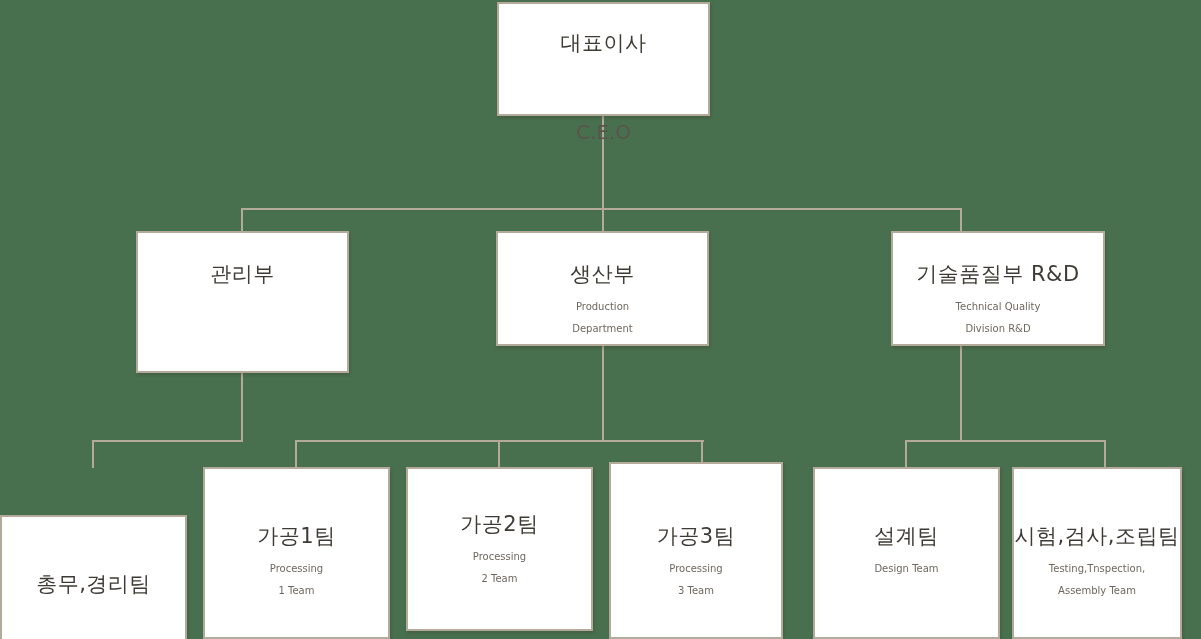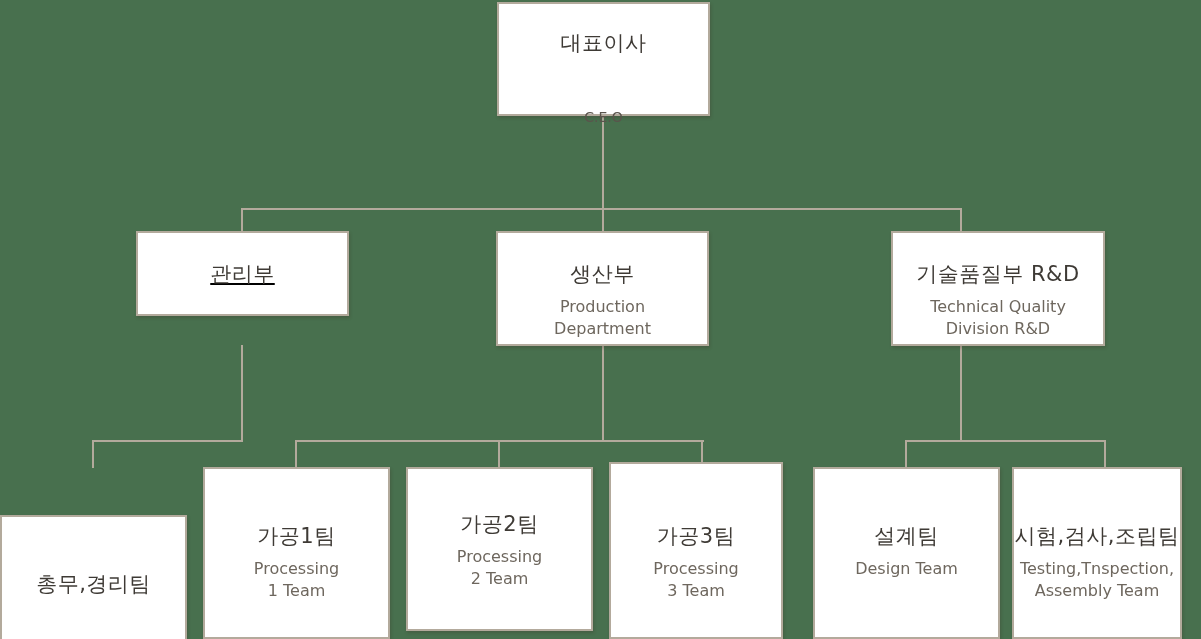--- a/index.html
+++ b/index.html
@@ -32,43 +32,43 @@
   }
   .box .title {
     font-size: 21px;
     line-height: 30px;
     font-weight: 500;
     color: var(--title-text);
     letter-spacing: 0.5px;
     white-space: nowrap;
   }
   .box .subtitle {
-    font-size: 16px;
+    font-size: 10px;
     line-height: 22px;
     color: var(--subtitle-text);
     white-space: pre-line;
     margin-top: 7px;
     min-height: 22px;
   }
   .box .subtitle.ceo {
-    font-size: 14px;
+    font-size: 20px;
     line-height: 24px;
     color: var(--ceo-subtitle-text);
-    margin-top: 11px;
+    margin-top: 26px;
   }
   .line {
     position: absolute;
     background: var(--connector);
   }
   .vline { width: 2px; }
   .hline { height: 2px; }
 
   
   #box-ceo    { left: 497px; top: 2px;   width: 213px; height: 114px; padding-top: 24px; gap: 36px; }
-  #box-mgmt   { left: 136px; top: 231px; width: 213px; height: 85px; padding-top: 26px; text-decoration: underline; }
+  #box-mgmt   { left: 136px; top: 231px; width: 213px; height: 142px; padding-top: 26px; }
   #box-prod   { left: 496px; top: 231px; width: 213px; height: 115px; padding-top: 26px; }
   #box-tech   { left: 853px; top: 231px; width: 214px; height: 115px; padding-top: 26px; margin-left: 38px; }
   #box-ga     { left: 0px;    top: 467px; width: 187px; height: 192px; padding-top: 52px; margin-top: 48px; }
   #box-p1     { left: 203px;  top: 467px; width: 187px; height: 172px; padding-top: 52px; }
   #box-p2     { left: 406px;  top: 467px; width: 187px; height: 164px; padding-top: 40px; }
   #box-p3     { left: 609px;  top: 462px; width: 174px; height: 177px; padding-top: 57px; }
   #box-design { left: 813px;  top: 467px; width: 187px; height: 172px; padding-top: 52px; }
   #box-test   { left: 1012px; top: 467px; width: 170px; height: 172px; padding-top: 52px; }
 
   

